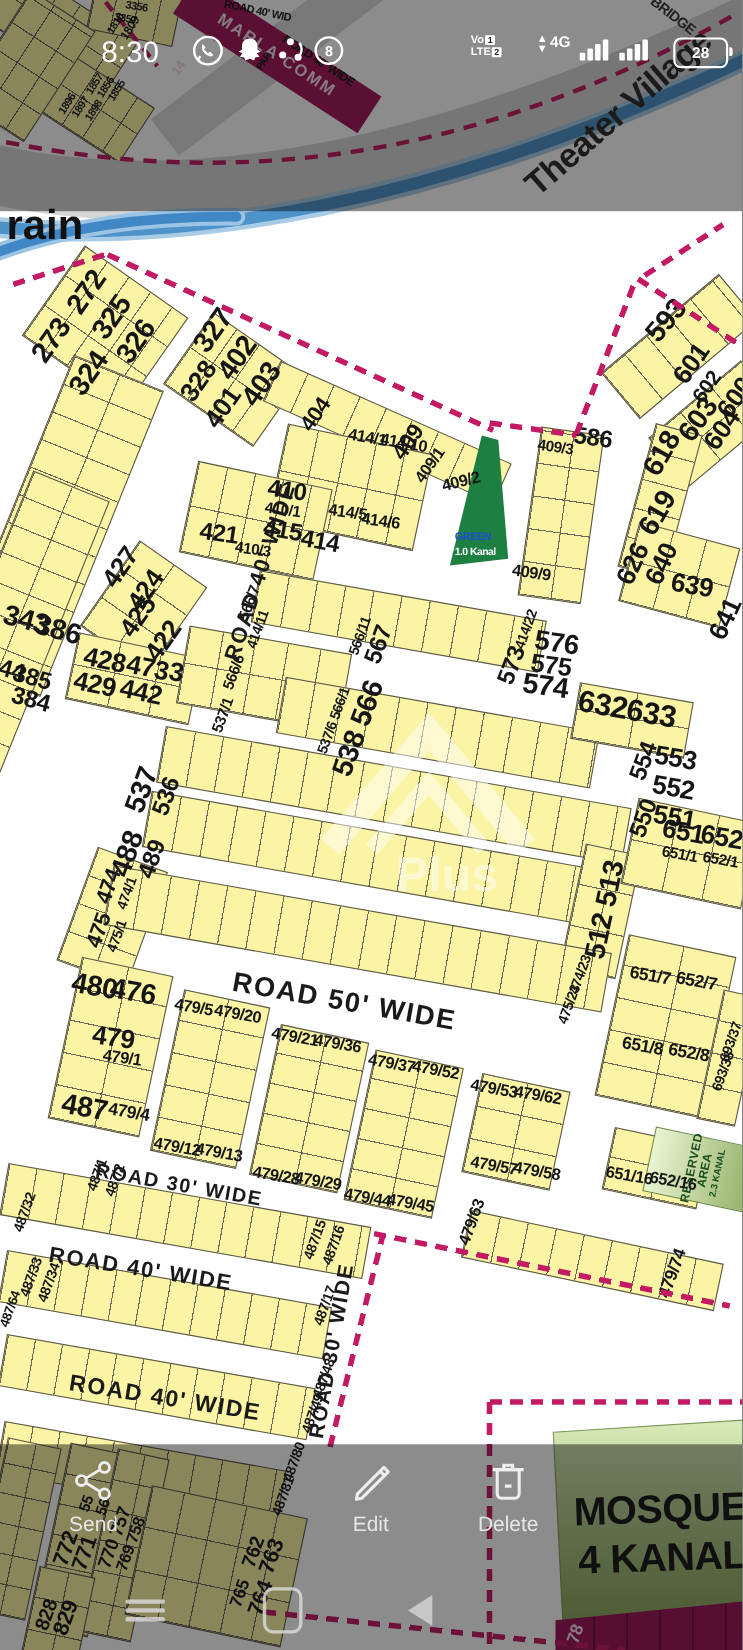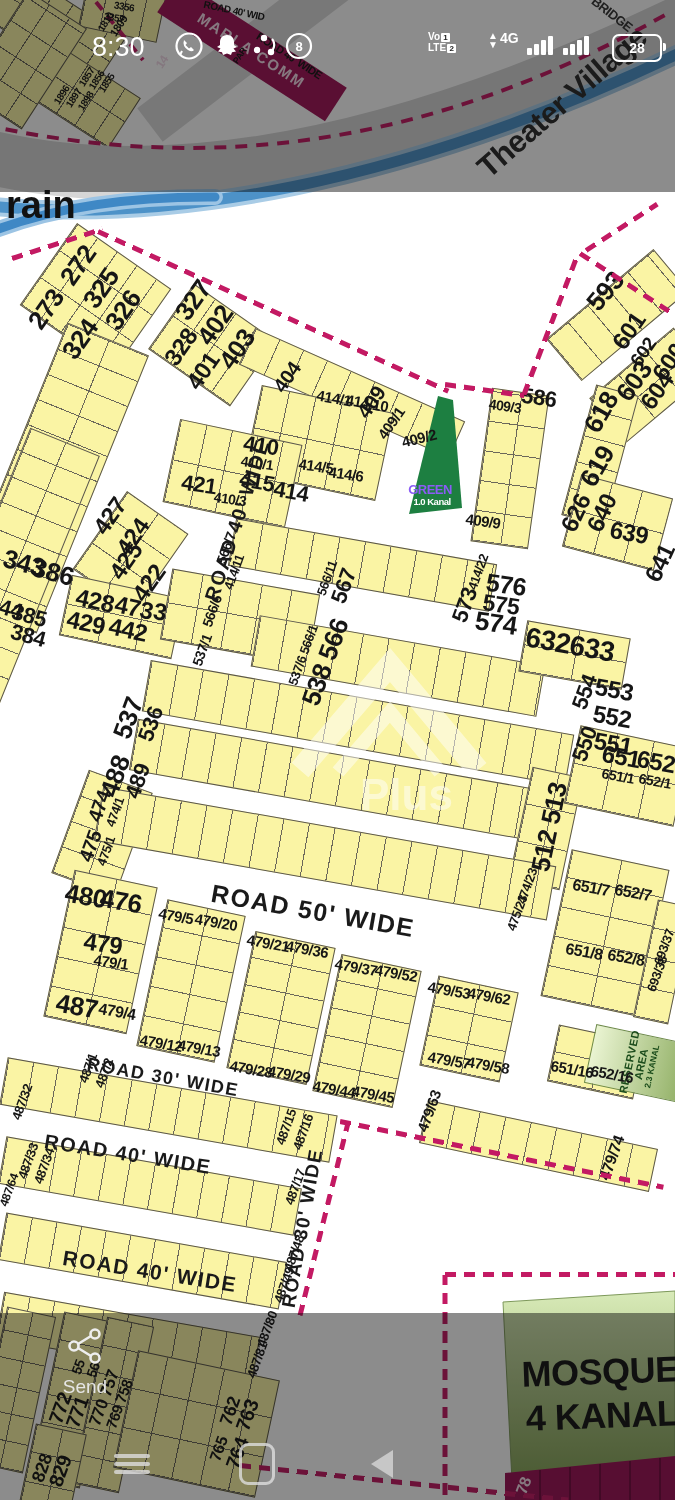--- a/index.html
+++ b/index.html
@@ -303,21 +303,21 @@
       <div class="plot-label" style="left: 119px; top: 1404px; font-size: 15px; transform: translate(-50%, -50%) rotate(-70deg);">769 758</div>
       <div class="plot-label" style="left: 230px; top: 1411px; font-size: 18px; transform: translate(-50%, -50%) rotate(-70deg);">762</div>
       <div class="plot-label" style="left: 247px; top: 1415px; font-size: 20px; transform: translate(-50%, -50%) rotate(-70deg);">763</div>
       <div class="plot-label" style="left: 219px; top: 1449px; font-size: 16px; transform: translate(-50%, -50%) rotate(-70deg);">765</div>
       <div class="plot-label" style="left: 237px; top: 1453px; font-size: 20px; transform: translate(-50%, -50%) rotate(-70deg);">764</div>
       <div class="plot-label" style="left: 42px; top: 1468px; font-size: 18px; transform: translate(-50%, -50%) rotate(-70deg);">828</div>
       <div class="plot-label" style="left: 60px; top: 1471px; font-size: 20px; transform: translate(-50%, -50%) rotate(-70deg);">829</div>
       <div class="plot-label" style="left: 600px; top: 1372px; font-size: 36px; transform: translate(-50%, -50%) rotate(-2deg);">MOSQUE</div>
       <div class="plot-label" style="left: 602px; top: 1416px; font-size: 36px; transform: translate(-50%, -50%) rotate(-2deg);">4 KANAL</div>
       <div class="plot-label" style="left: 524px; top: 1486px; font-size: 16px; transform: translate(-50%, -50%) rotate(-70deg); color: rgb(243, 220, 232);">78</div>
-      <div class="plot-label" style="left: 430px; top: 489px; font-size: 13px; transform: translate(-50%, -50%) rotate(0deg); color: #8b5cf6;">GREEN</div>
+      <div class="plot-label" style="left: 430px; top: 489px; font-size: 10px; transform: translate(-50%, -50%) rotate(0deg); color: #1d4ed8;">GREEN</div>
       <div class="plot-label" style="left: 432px; top: 502px; font-size: 9.5px; transform: translate(-50%, -50%) rotate(0deg); color: rgb(255, 255, 255);">1.0 Kanal</div>
       <div class="road-label" style="left: 237px; top: 520px; font-size: 20px; transform: translate(-50%, -50%) rotate(-72deg);">ROAD 40' WIDE</div>
       <div class="road-label" style="left: 313px; top: 911px; font-size: 25px; transform: translate(-50%, -50%) rotate(10deg);">ROAD 50' WIDE</div>
       <div class="road-label" style="left: 163px; top: 1077px; font-size: 18px; transform: translate(-50%, -50%) rotate(10deg);">ROAD 30' WIDE</div>
       <div class="road-label" style="left: 128px; top: 1154px; font-size: 20px; transform: translate(-50%, -50%) rotate(9deg);">ROAD 40' WIDE</div>
       <div class="road-label" style="left: 150px; top: 1271px; font-size: 21px; transform: translate(-50%, -50%) rotate(9deg);">ROAD 40' WIDE</div>
       <div class="road-label" style="left: 302px; top: 1228px; font-size: 19px; transform: translate(-50%, -50%) rotate(-80deg);">ROAD 30' WIDE</div>
       <div class="dash" style="left: 12px; top: 256px; width: 95px; transform: rotate(-18deg);"></div>
       <div class="dash" style="left: 98px; top: 229px; width: 385px; transform: rotate(24.5deg);"></div>
       <div class="dash" style="left: 445px; top: 382px; width: 80px; transform: rotate(8deg);"></div>
@@ -382,20 +382,34 @@
   <div class="ui toolbar">
     <div class="tb-item" style="left:30px">
       <svg width="44" height="44" viewBox="0 0 44 44">
         <circle cx="11" cy="22" r="4.5" stroke="#eee" stroke-width="2.6" fill="none"></circle>
         <circle cx="32" cy="10" r="4.5" stroke="#eee" stroke-width="2.6" fill="none"></circle>
         <circle cx="32" cy="34" r="4.5" stroke="#eee" stroke-width="2.6" fill="none"></circle>
         <path d="M15 20 L28 12 M15 24 L28 32" stroke="#eee" stroke-width="2.6"></path>
       </svg>
       <div class="tb-label">Send</div>
     </div>
+    <div class="tb-item" style="left:282px">
+      <svg width="44" height="44" viewBox="0 0 44 44">
+        <path d="M10 34 L9 39 L14 38 L38 14 L34 10 Z M30 13 L35 18" stroke="#eee" stroke-width="2.8" fill="none" stroke-linejoin="round"></path>
+      </svg>
+      <div class="tb-label">Edit</div>
+    </div>
+    <div class="tb-item" style="left:407px">
+      <svg width="44" height="44" viewBox="0 0 44 44">
+        <path d="M12 12 h20 v22 a4 4 0 0 1 -4 4 h-12 a4 4 0 0 1 -4 -4 Z" stroke="#eee" stroke-width="2.8" fill="none"></path>
+        <path d="M8 12 h28 M18 12 v-4 h8 v4" stroke="#eee" stroke-width="2.8" fill="none"></path>
+        <path d="M19 27 h6" stroke="#eee" stroke-width="2.8"></path>
+      </svg>
+      <div class="tb-label">Delete</div>
+    </div>
   </div>
 
   <div class="ui navbar">
     <div class="nav-btn nav-lines" style="left:102px">
       <div>
           <i></i>
           <i></i>
           <i></i>
         </div>
     </div>

